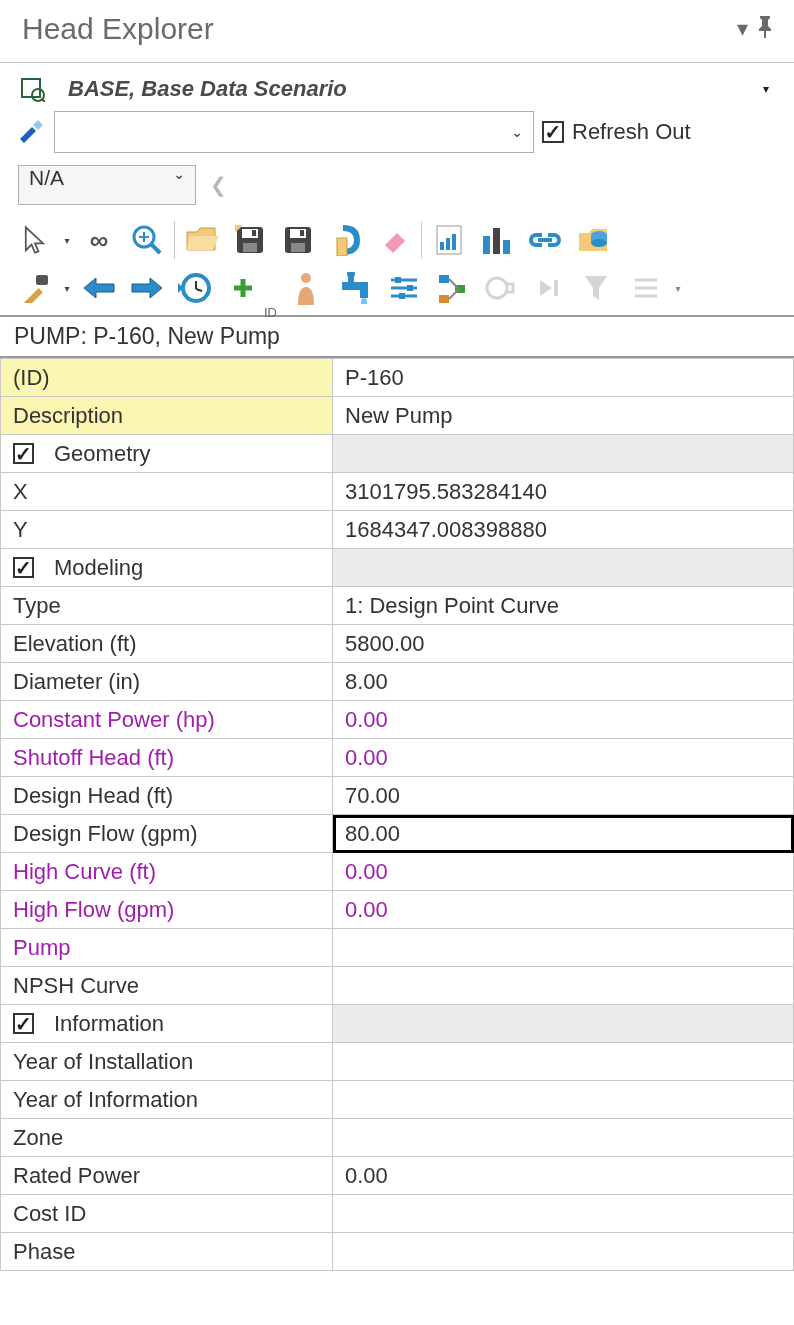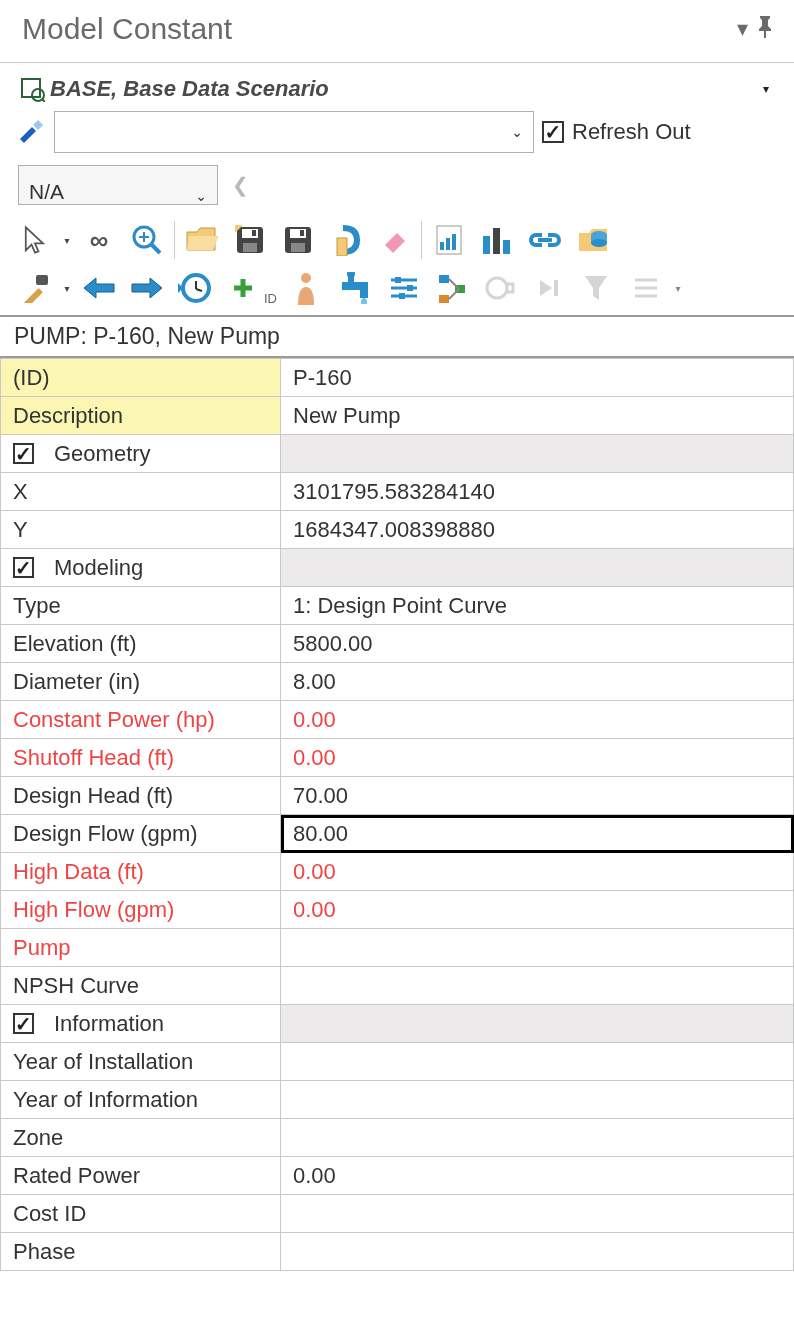--- a/index.html
+++ b/index.html
@@ -27,21 +27,21 @@
     font-size: 22px;
   }
   .divider {
     height: 1px;
     background: #c9c9c9;
     margin: 8px 0 12px 0;
   }
   .scenario-row {
     display: flex;
     align-items: center;
-    gap: 4px;
+    gap: 22px;
     padding: 0 16px 4px 18px;
   }
   .scenario-row .icon {
     width: 28px;
     height: 28px;
     display: inline-flex;
     align-items: center;
     justify-content: center;
   }
   .scenario-label {
@@ -93,26 +93,26 @@
     font-weight: bold;
   }
   .refresh-label { font-size: 22px; color: #333; }
   .na-row {
     display: flex;
     align-items: center;
     gap: 14px;
     padding: 4px 0 6px 18px;
   }
   .na-combo {
-    width: 200px;
+    width: 178px;
     height: 40px;
     border: 1px solid #b0b0b0;
     background: #f6f6f6;
     display: flex;
-    align-items: flex-end;
+    align-items: flex-start;
     justify-content: space-between;
     padding: 0 10px;
     font-size: 21px;
     color: #333;
   }
   .chevron-left {
     color: #b8b8b8;
     font-size: 20px;
   }
   .toolbar {
@@ -137,70 +137,70 @@
     margin: 0 2px;
   }
   .tb2 {
     display: flex;
     flex-wrap: wrap;
     align-items: center;
     gap: 2px;
     padding: 0 8px 4px 12px;
   }
   .tb2 .tb { width: 46px; height: 46px; display:inline-flex; align-items:center; justify-content:center; font-size:26px; }
-  .id-sub { font-size: 13px; color: #666; position: relative; top: 10px; left: -4px; }
+  .id-sub { font-size: 13px; color: #666; position: relative; top: 24px; left: -4px; }
   .block-header {
     border-top: 2px solid #9a9a9a;
     border-bottom: 2px solid #9a9a9a;
     padding: 6px 10px 6px 14px;
     font-size: 23px;
     color: #333;
     font-weight: 500;
   }
   table.props {
     border-collapse: collapse;
     width: 100%;
   }
   table.props td {
     border: 1px solid #c8c8c8;
     padding: 3px 10px 3px 12px;
     font-size: 22px;
     color: #333;
     height: 38px;
   }
   table.props td.k {
-    width: 280px;
+    width: 332px;
     background: #fff;
     margin-left: 32px;
   }
   table.props td.k.hl { background: #fbf7b2; }
   table.props td.v {}
   .section-row td {
     background: #eceaea;
     border-top: 2px solid #9a9a9a;
   }
   .section-row .chk {
     display: inline-flex;
     align-items: center;
     gap: 20px;
   }
   .section-row .chk .checkbox { width: 21px; height: 21px; border-width: 2px; }
-  tr.disabled td { color: #ef4444; }
+  tr.disabled td { color: #a21caf; }
   tr.selected td.v {
     outline: 3px solid #000;
     outline-offset: -3px;
   }
   
   svg { display: block; }
 </style>
 </head>
 <body>
 
 <div class="panel-title">
-  <span>Model Constant</span>
+  <span>Head Explorer</span>
   <span class="right-icons">
     <span>▾</span>
     <span>
       <svg width="18" height="22" viewBox="0 0 18 22">
           <path d="M4 0h10v2l-2 2v6l3 3v2H3v-2l3-3V4L4 2z" fill="#6a6a6a"></path>
           <rect x="8" y="15" width="2" height="7" fill="#6a6a6a"></rect>
         </svg>
     </span>
   </span>
 </div>
@@ -477,21 +477,21 @@
   </tr>
   <tr>
     <td class="k">Design Head (ft)</td>
     <td class="v">70.00</td>
   </tr>
   <tr class="selected">
     <td class="k">Design Flow (gpm)</td>
     <td class="v">80.00</td>
   </tr>
   <tr class="disabled">
-    <td class="k">High Data (ft)</td>
+    <td class="k">High Curve (ft)</td>
     <td class="v">0.00</td>
   </tr>
   <tr class="disabled">
     <td class="k">High Flow (gpm)</td>
     <td class="v">0.00</td>
   </tr>
   <tr class="disabled">
     <td class="k">Pump</td>
     <td class="v"></td>
   </tr>

